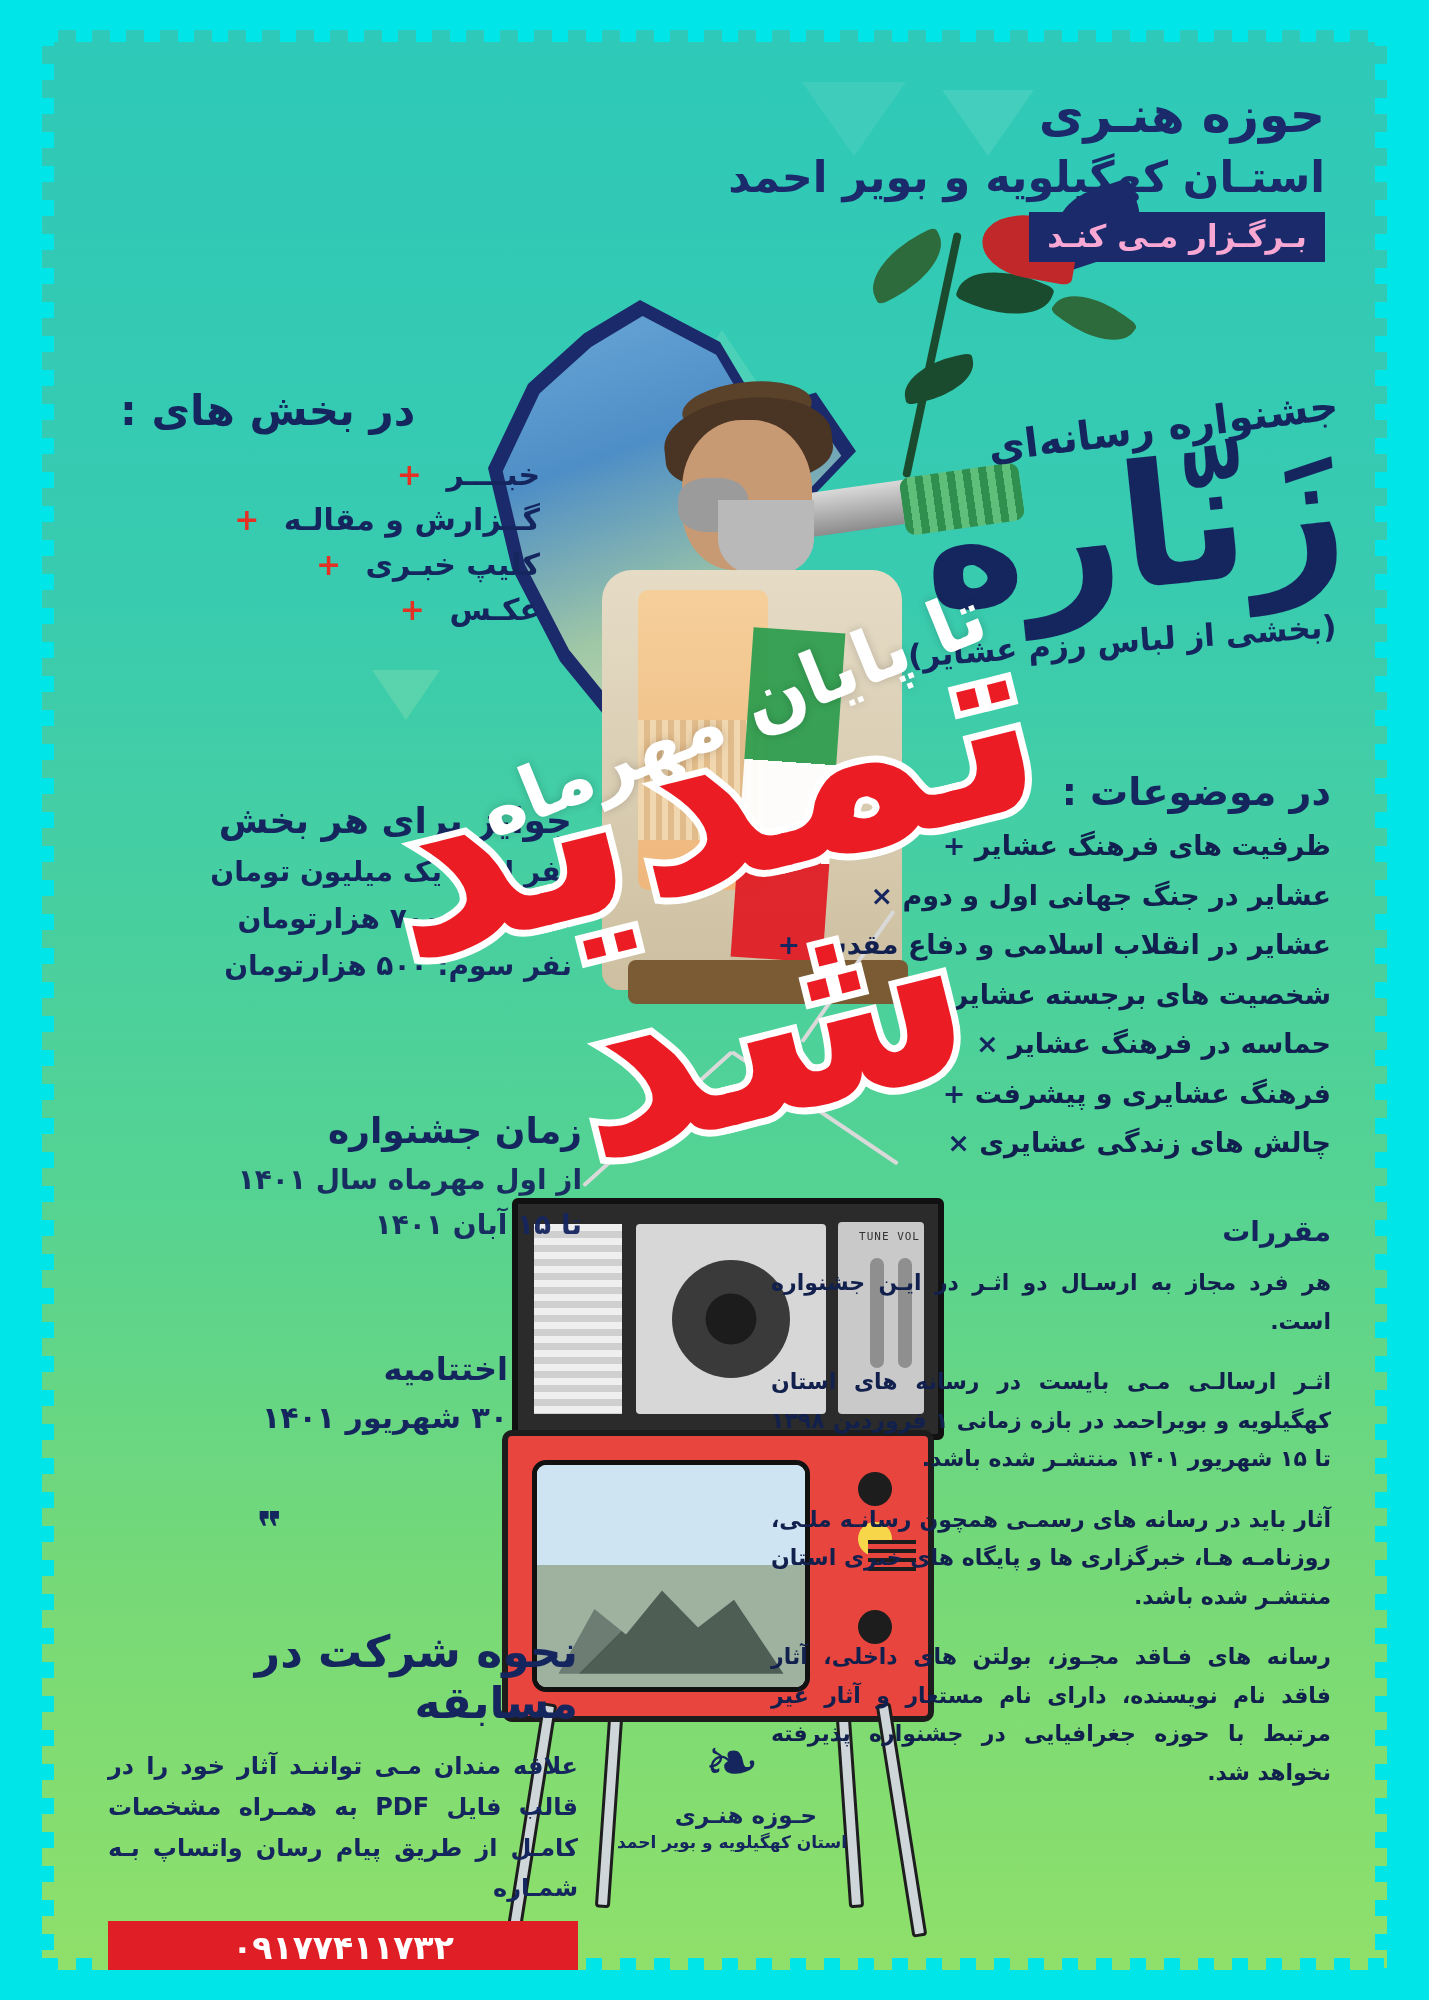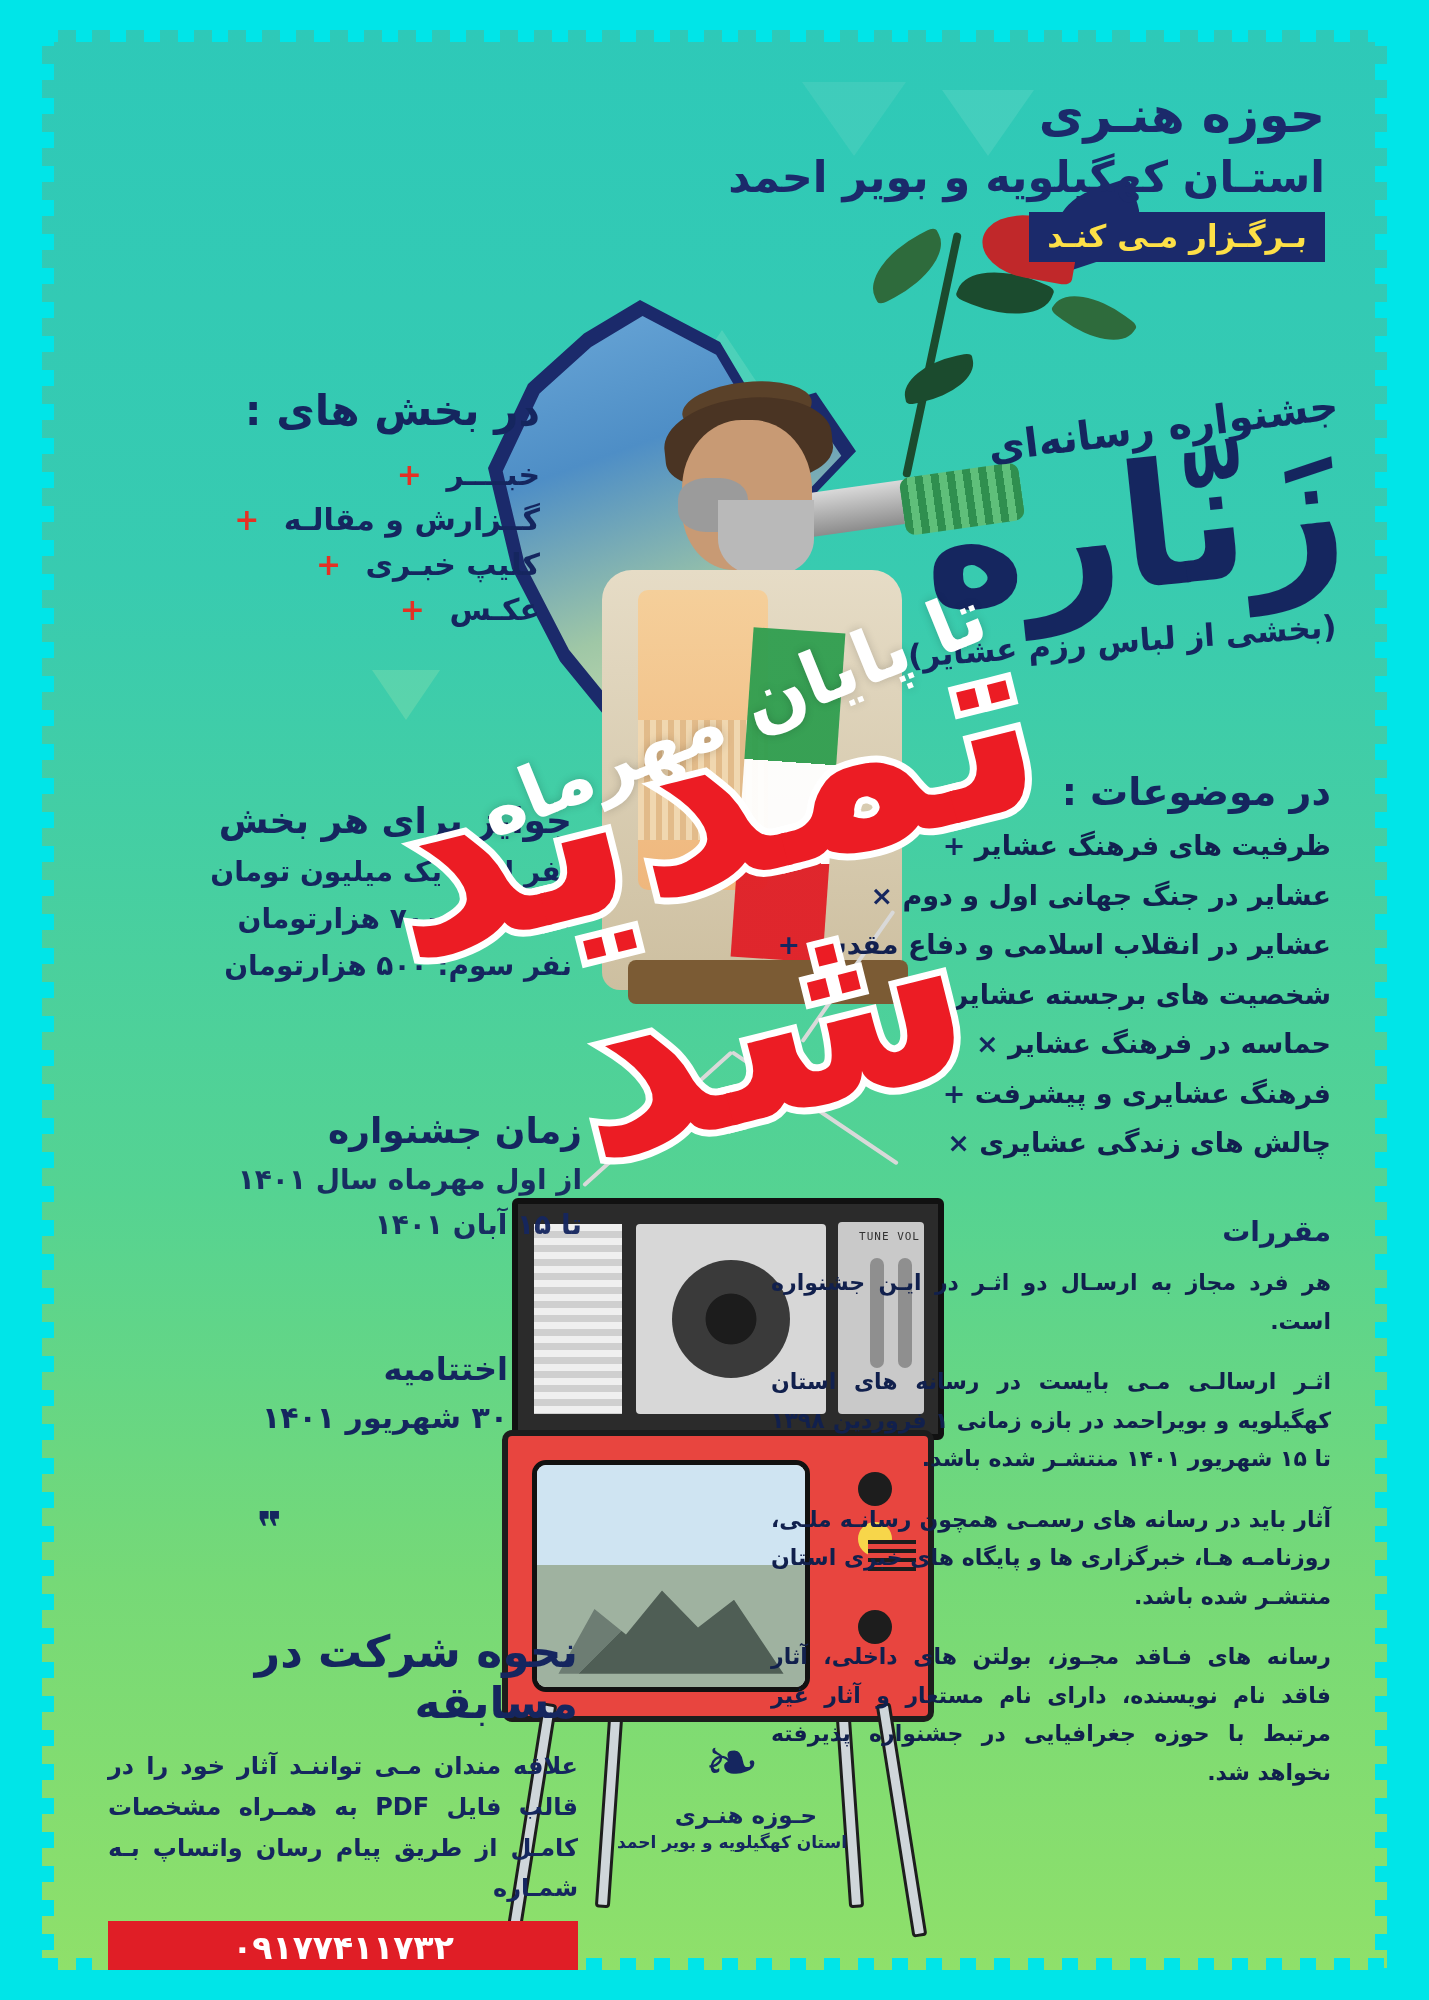--- a/index.html
+++ b/index.html
@@ -38,42 +38,42 @@
   .tri.a{border-left:52px solid transparent;border-right:52px solid transparent;border-top:74px solid #6fd9c9;left:760px;top:52px;}
   .tri.b{border-left:46px solid transparent;border-right:46px solid transparent;border-top:66px solid #7fe0cf;left:900px;top:60px;}
   .tri.c{border-left:40px solid transparent;border-right:40px solid transparent;border-bottom:60px solid #86e2c6;left:640px;top:300px;opacity:.3;}
   .tri.d{border-left:60px solid transparent;border-right:60px solid transparent;border-bottom:80px solid #9fe7a8;left:700px;top:1180px;opacity:.35;}
   .tri.e{border-left:34px solid transparent;border-right:34px solid transparent;border-top:50px solid #9ae5b2;left:330px;top:640px;opacity:.3;}
 
   
   .hdr{position:absolute;right:62px;top:58px;text-align:right;}
   .hdr .l1{font-size:49px;font-weight:bold;color:#1b2a6b;letter-spacing:2px;line-height:1.15;}
   .hdr .l2{font-size:43px;font-weight:bold;color:#1b2a6b;letter-spacing:1px;margin-top:8px;}
-  .hdr .l3{display:inline-block;margin-top:10px;background:#1b2a6b;color:#fde047;font-size:31px;font-weight:bold;padding:6px 18px 8px 18px;letter-spacing:2px;}
+  .hdr .l3{display:inline-block;margin-top:10px;background:#1b2a6b;color:#f9a8d4;font-size:31px;font-weight:bold;padding:6px 18px 8px 18px;letter-spacing:2px;}
 
   
   .fest{position:absolute;right:52px;top:352px;text-align:right;width:520px;}
   .fest .kicker{font-size:40px;font-weight:bold;color:#15265f;transform:rotate(-7deg);transform-origin:right top;}
   .fest .big{font-size:170px;font-weight:bold;color:#15265f;line-height:1;margin-top:-6px;transform:rotate(-6deg);transform-origin:right top;}
   .fest .sub{font-size:31px;font-weight:bold;color:#15265f;margin-top:16px;transform:rotate(-4deg);transform-origin:right top;}
 
   
   .topics{position:absolute;right:56px;top:740px;width:560px;text-align:right;color:#12204f;}
   .topics .t-title{font-size:38px;font-weight:bold;color:#15265f;margin-bottom:12px;}
   .topics .t-row{font-size:27px;font-weight:bold;line-height:1.5;margin:9px 0;white-space:nowrap;}
   .topics .mk{color:#15265f;font-size:27px;margin-left:10px;}
 
   
   .rules{position:absolute;right:56px;top:1185px;width:560px;text-align:right;color:#12204f;}
   .rules h3{margin:0 0 16px 0;font-size:28px;font-weight:bold;color:#15265f;}
   .rules p{margin:0 0 22px 0;font-size:22px;font-weight:bold;line-height:1.75;text-align:justify;text-align-last:right;color:#11204d;}
 
   
   .sections{position:absolute;left:78px;top:356px;width:420px;text-align:left;direction:rtl;}
-  .sections .s-title{font-size:42px;font-weight:bold;color:#15265f;text-align:right;}
+  .sections .s-title{font-size:42px;font-weight:bold;color:#15265f;text-align:left;}
   .sections ul{list-style:none;margin:22px 0 0 0;padding:0;}
   .sections li{font-size:30px;font-weight:bold;color:#15265f;text-align:right;letter-spacing:6px;margin:10px 0;white-space:nowrap;}
   .sections li .plus{color:#e53124;letter-spacing:0;margin-right:14px;font-size:30px;}
 
   .prizes{position:absolute;left:70px;top:770px;width:460px;text-align:right;}
   .prizes .p-title{font-size:36px;font-weight:bold;color:#15265f;}
   .prizes .p-row{font-size:28px;font-weight:bold;color:#15265f;margin-top:14px;letter-spacing:1px;white-space:nowrap;}
 
   .fest-time{position:absolute;left:70px;top:1080px;width:470px;text-align:right;}
   .fest-time .ft-title{font-size:36px;font-weight:bold;color:#15265f;}

